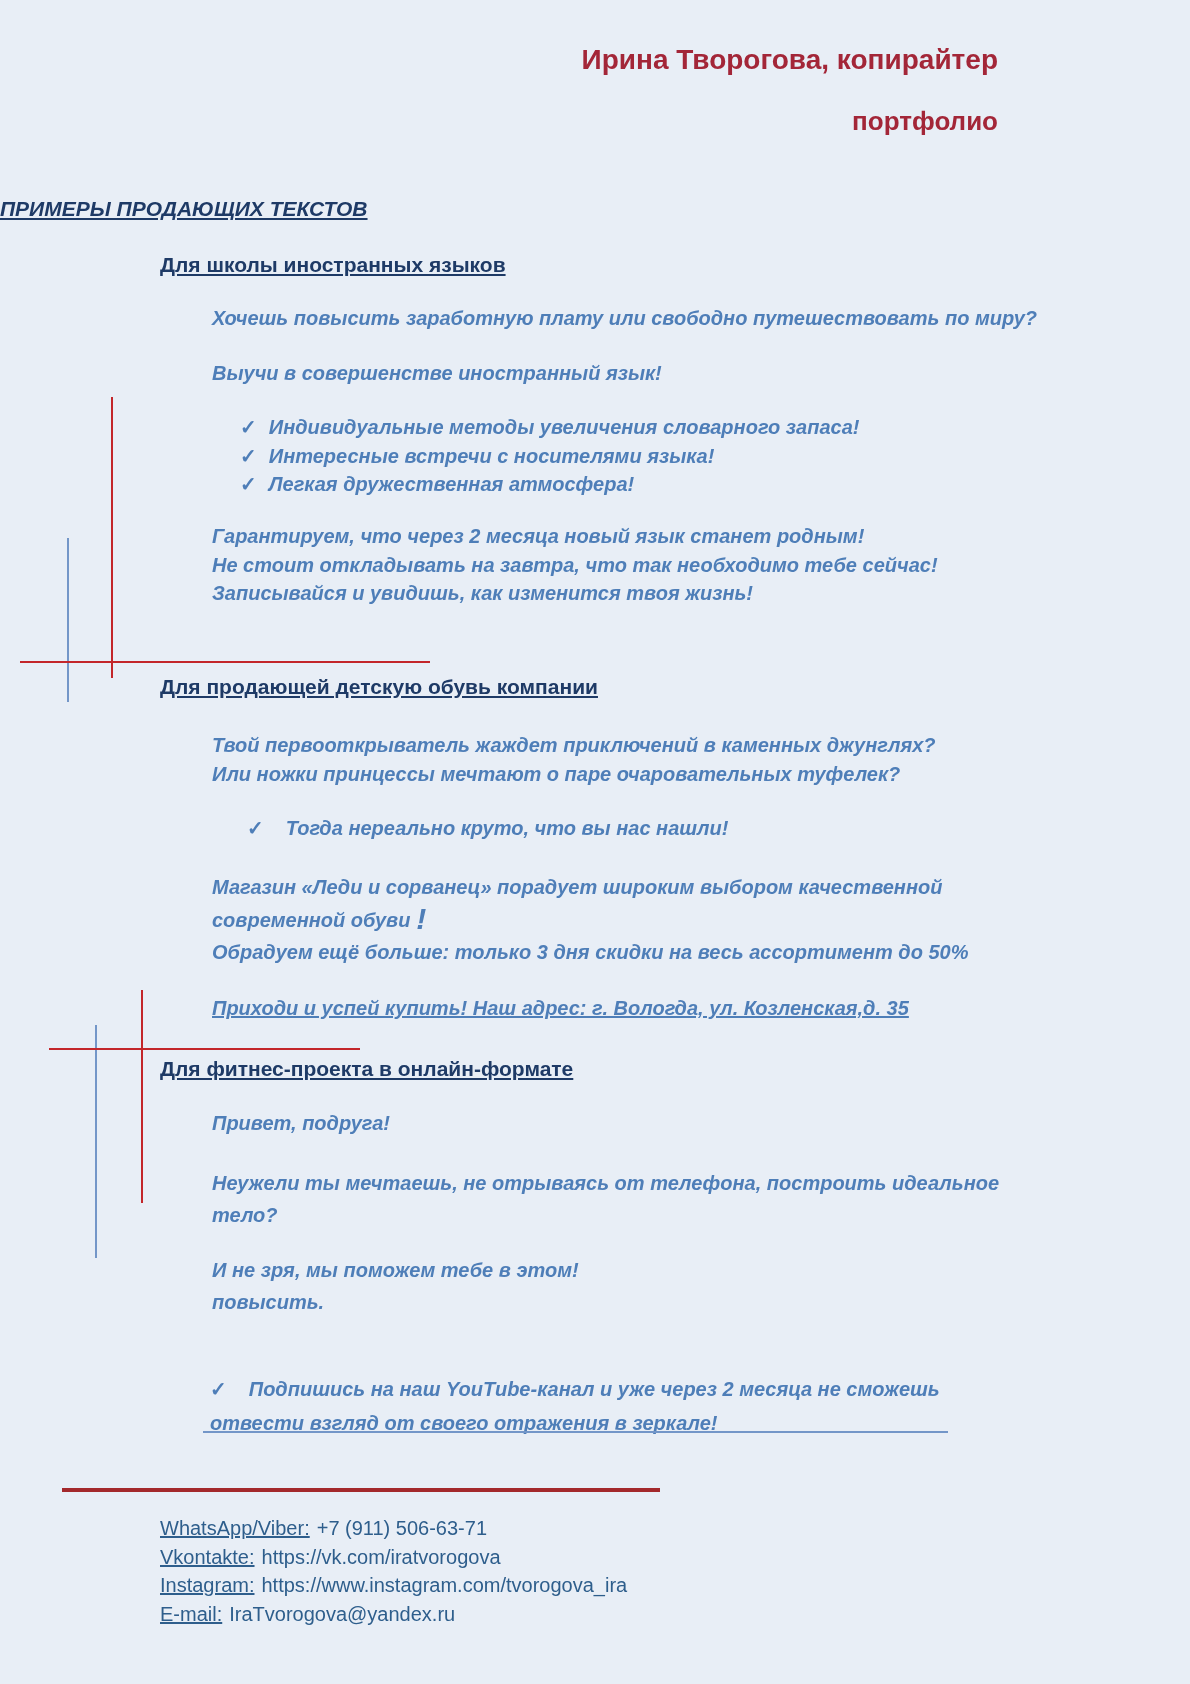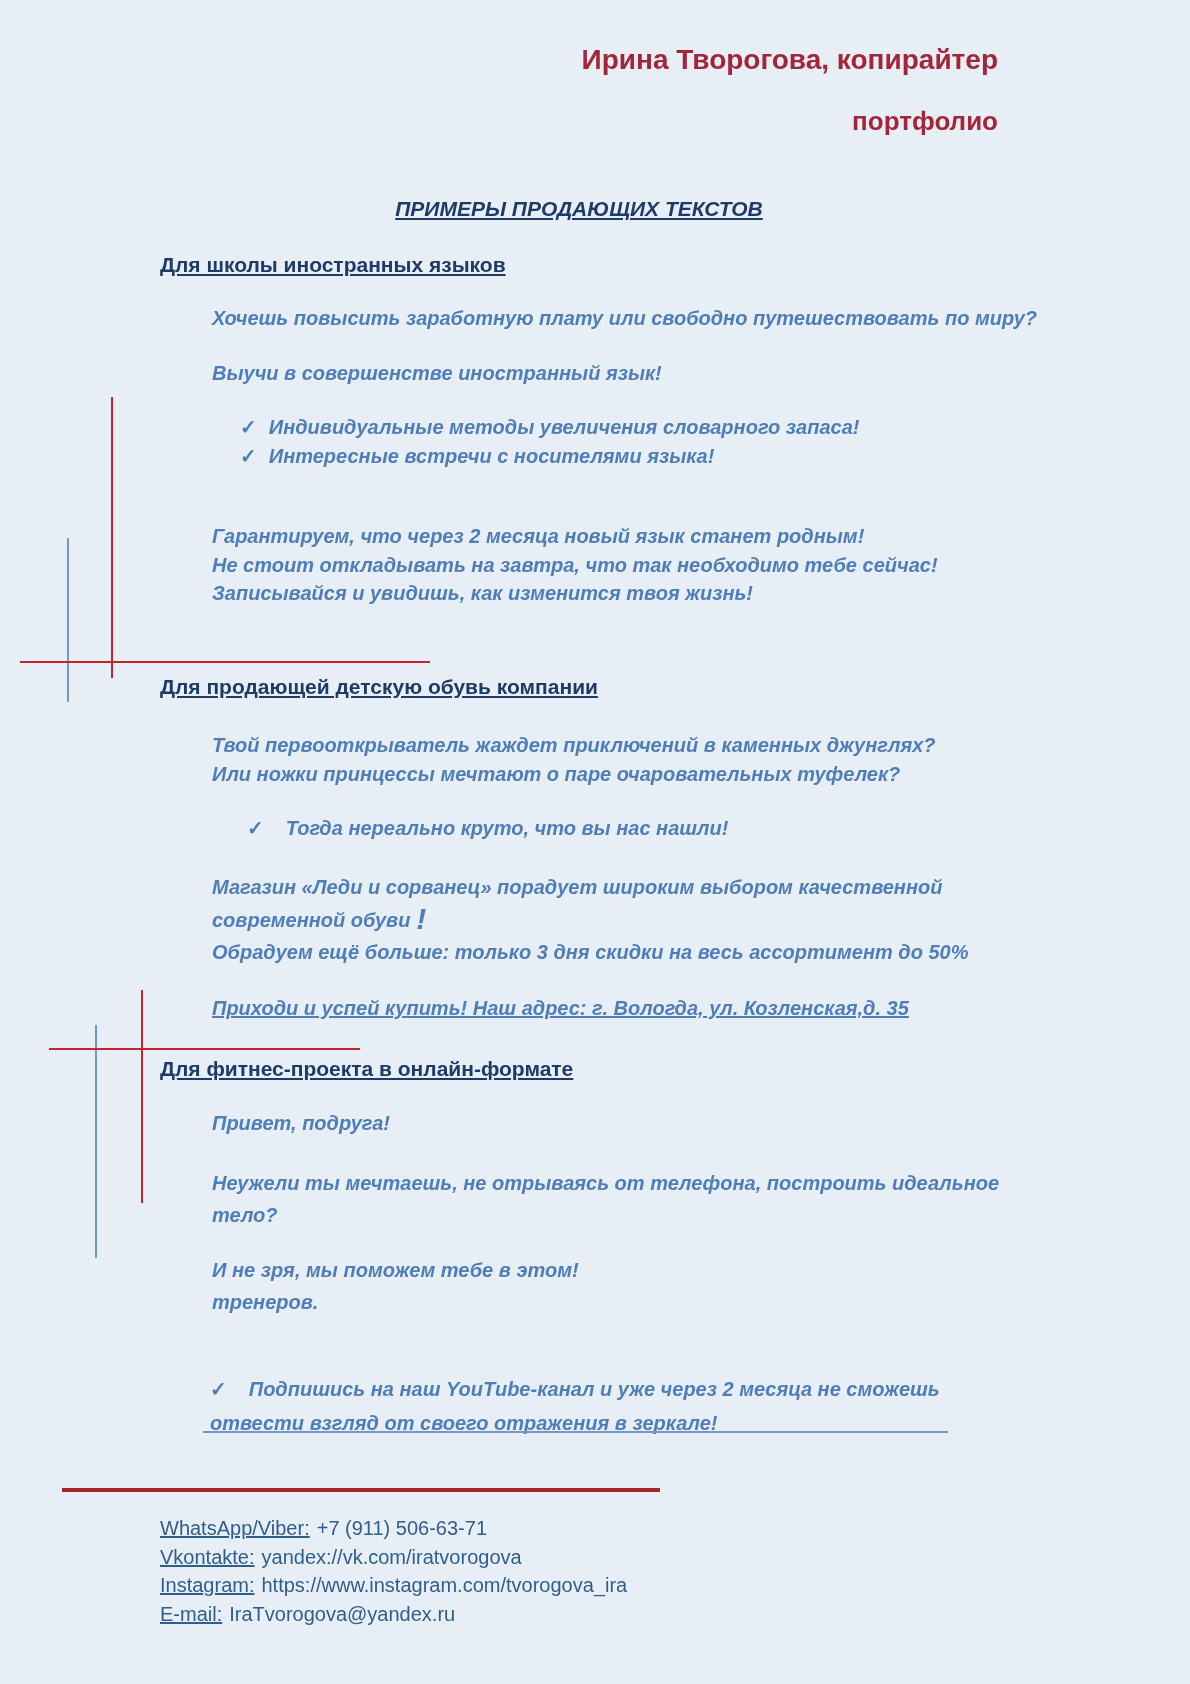--- a/index.html
+++ b/index.html
@@ -24,21 +24,21 @@
   .abs{position:absolute;}
   .author{
     font-size:28px;font-weight:bold;color:var(--accent-red);
     right:160px;top:44px;text-align:right;white-space:nowrap;
   }
   .subtitle{
     font-size:26px;font-weight:bold;color:var(--accent-red);
     right:160px;top:106px;text-align:right;white-space:nowrap;
   }
   .doc-title{
-    left:0;top:197px;width:100%;text-align:center;
+    left:0;top:197px;width:100%;text-align:left;
     font-size:21px;font-weight:bold;font-style:italic;
     color:var(--navy);
   }
   .doc-title span, .sec-heading span{text-decoration:underline;}
   .sec-heading{
     font-size:21px;font-weight:bold;
     color:var(--navy);white-space:nowrap;
   }
   .body-text{
     font-size:20px;font-weight:bold;font-style:italic;
@@ -89,20 +89,21 @@
 
   <div class="abs sec-heading" style="left:160px;top:253px;">
     <span>Для школы иностранных языков</span>
   </div>
   <div class="abs body-text" style="left:212px;top:307px;">Хочешь повысить заработную плату или свободно путешествовать по миру?</div>
   <div class="abs body-text" style="left:212px;top:362px;">Выучи в совершенстве иностранный язык!</div>
 
   <div class="abs body-text lh28" style="left:240px;top:413px;">
     <div class="line"><span class="check">✓</span><span>Индивидуальные методы увеличения словарного запаса!</span></div>
     <div class="line"><span class="check">✓</span><span>Интересные встречи с носителями языка!</span></div>
+    <div class="line"><span class="check">✓</span><span>Легкая дружественная атмосфера!</span></div>
   </div>
 
   <div class="abs body-text lh28" style="left:212px;top:522px;">
     <div class="line">Гарантируем, что через 2 месяца новый язык станет родным!</div>
     <div class="line">Не стоит откладывать на завтра, что так необходимо тебе сейчас!</div>
     <div class="line">Записывайся и увидишь, как изменится твоя жизнь!</div>
   </div>
 
   <div class="abs sec-heading" style="left:160px;top:675px;">
     <span>Для продающей детскую обувь компании</span>
@@ -135,37 +136,37 @@
 
   <div class="abs body-text" style="left:212px;top:1112px;">Привет, подруга!</div>
 
   <div class="abs body-text lh32" style="left:212px;top:1167px;">
     <div class="line">Неужели ты мечтаешь, не отрываясь от телефона, построить идеальное</div>
     <div class="line">тело?</div>
   </div>
 
   <div class="abs body-text lh32" style="left:212px;top:1254px;">
     <div class="line">И не зря, мы поможем тебе в этом!</div>
-    <div class="line">тренеров.</div>
+    <div class="line">повысить.</div>
   </div>
 
   <div class="abs body-text lh34" style="left:210px;top:1372px;">
     <div class="line"><span class="check check-wide">✓</span><span>Подпишись на наш YouTube-канал и уже через 2 месяца не сможешь</span></div>
     <div class="line">отвести взгляд от своего отражения в зеркале!</div>
   </div>
 
   <div class="abs hline blue-thin" style="left:203px;top:1431px;width:745px;"></div>
   <div class="abs hline red-thick" style="left:62px;top:1488px;width:598px;"></div>
 
   <div class="abs" style="left:160px;top:1514px;">
     <div class="contact-row">
       <span class="label">WhatsApp/Viber:</span><span>+7 (911) 506-63-71</span>
     </div>
     <div class="contact-row">
-      <span class="label">Vkontakte:</span><span>yandex://vk.com/iratvorogova</span>
+      <span class="label">Vkontakte:</span><span>https://vk.com/iratvorogova</span>
     </div>
     <div class="contact-row">
       <span class="label">Instagram:</span><span>https://www.instagram.com/tvorogova_ira</span>
     </div>
     <div class="contact-row">
       <span class="label">E-mail:</span><span>IraTvorogova@yandex.ru</span>
     </div>
   </div>
 
 </div>

